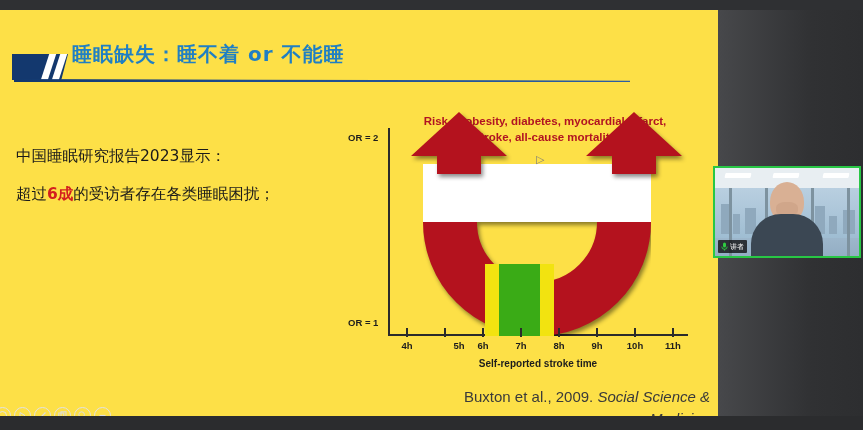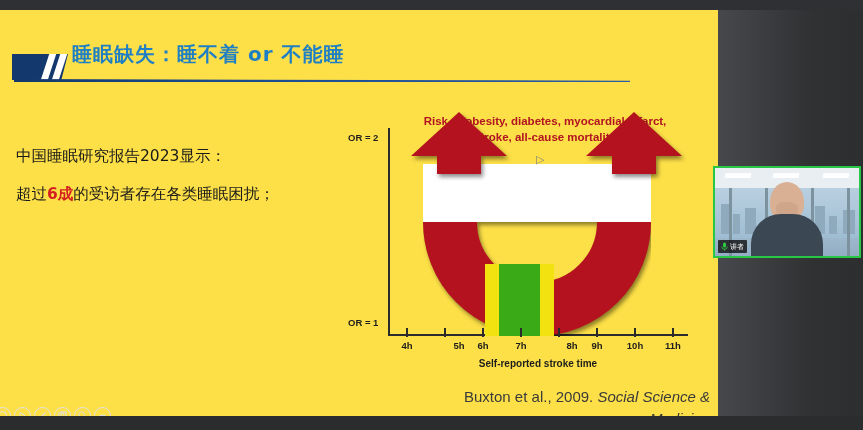--- a/index.html
+++ b/index.html
@@ -231,21 +231,21 @@
       <div class="tick" style="left:172px"></div>
       <div class="tick" style="left:210px"></div>
       <div class="tick" style="left:248px"></div>
       <div class="tick" style="left:286px"></div>
       <div class="tick" style="left:324px"></div>
 
       <div class="tick-lbl" style="left:59px">4h</div>
       <div class="tick-lbl" style="left:111px">5h</div>
       <div class="tick-lbl" style="left:135px">6h</div>
       <div class="tick-lbl" style="left:173px">7h</div>
-      <div class="tick-lbl" style="left:224px">8h</div>
+      <div class="tick-lbl" style="left:211px">8h</div>
       <div class="tick-lbl" style="left:249px">9h</div>
       <div class="tick-lbl" style="left:287px">10h</div>
       <div class="tick-lbl" style="left:325px">11h</div>
 
       <div class="x-title">Self-reported stroke time</div>
     </div>
 
     <div class="citations">
       <div>
         <span>Buxton et al., 2009.</span>

